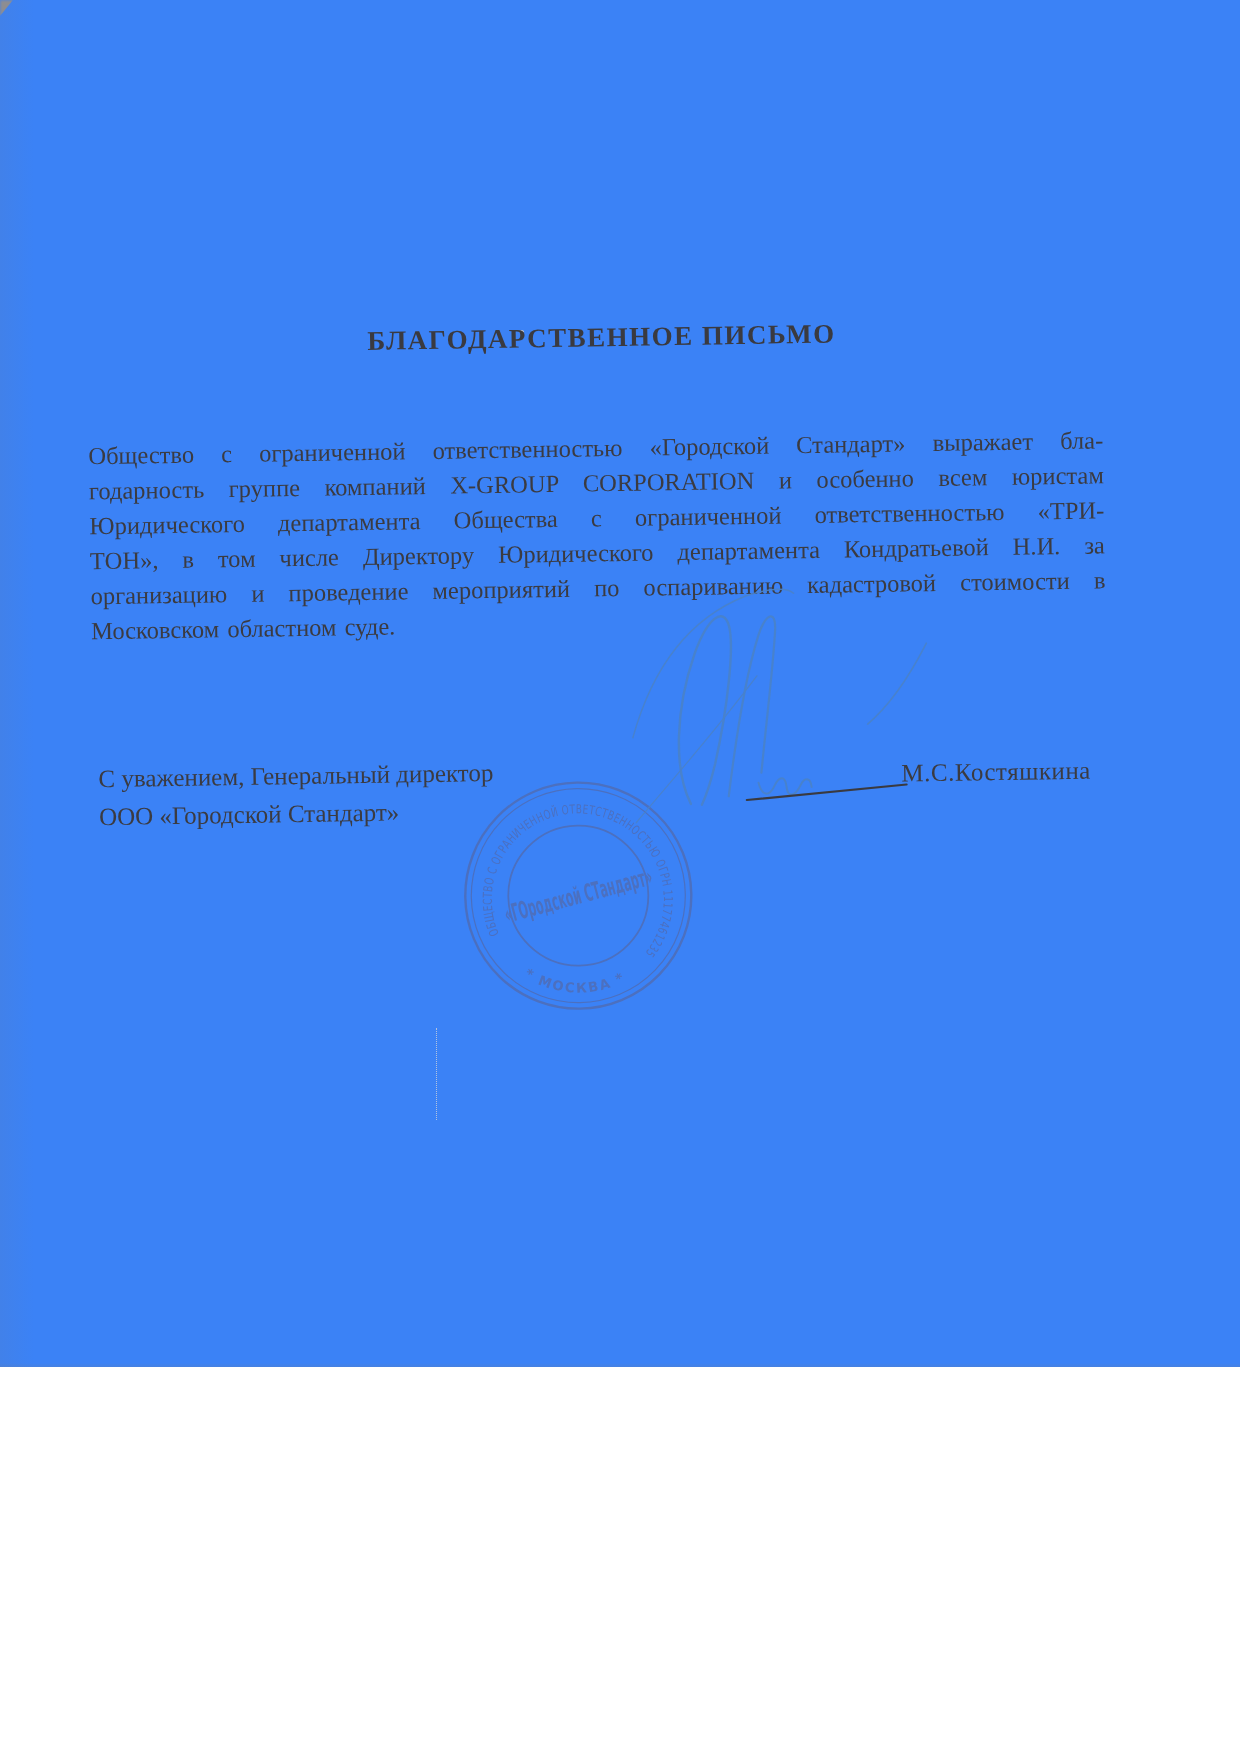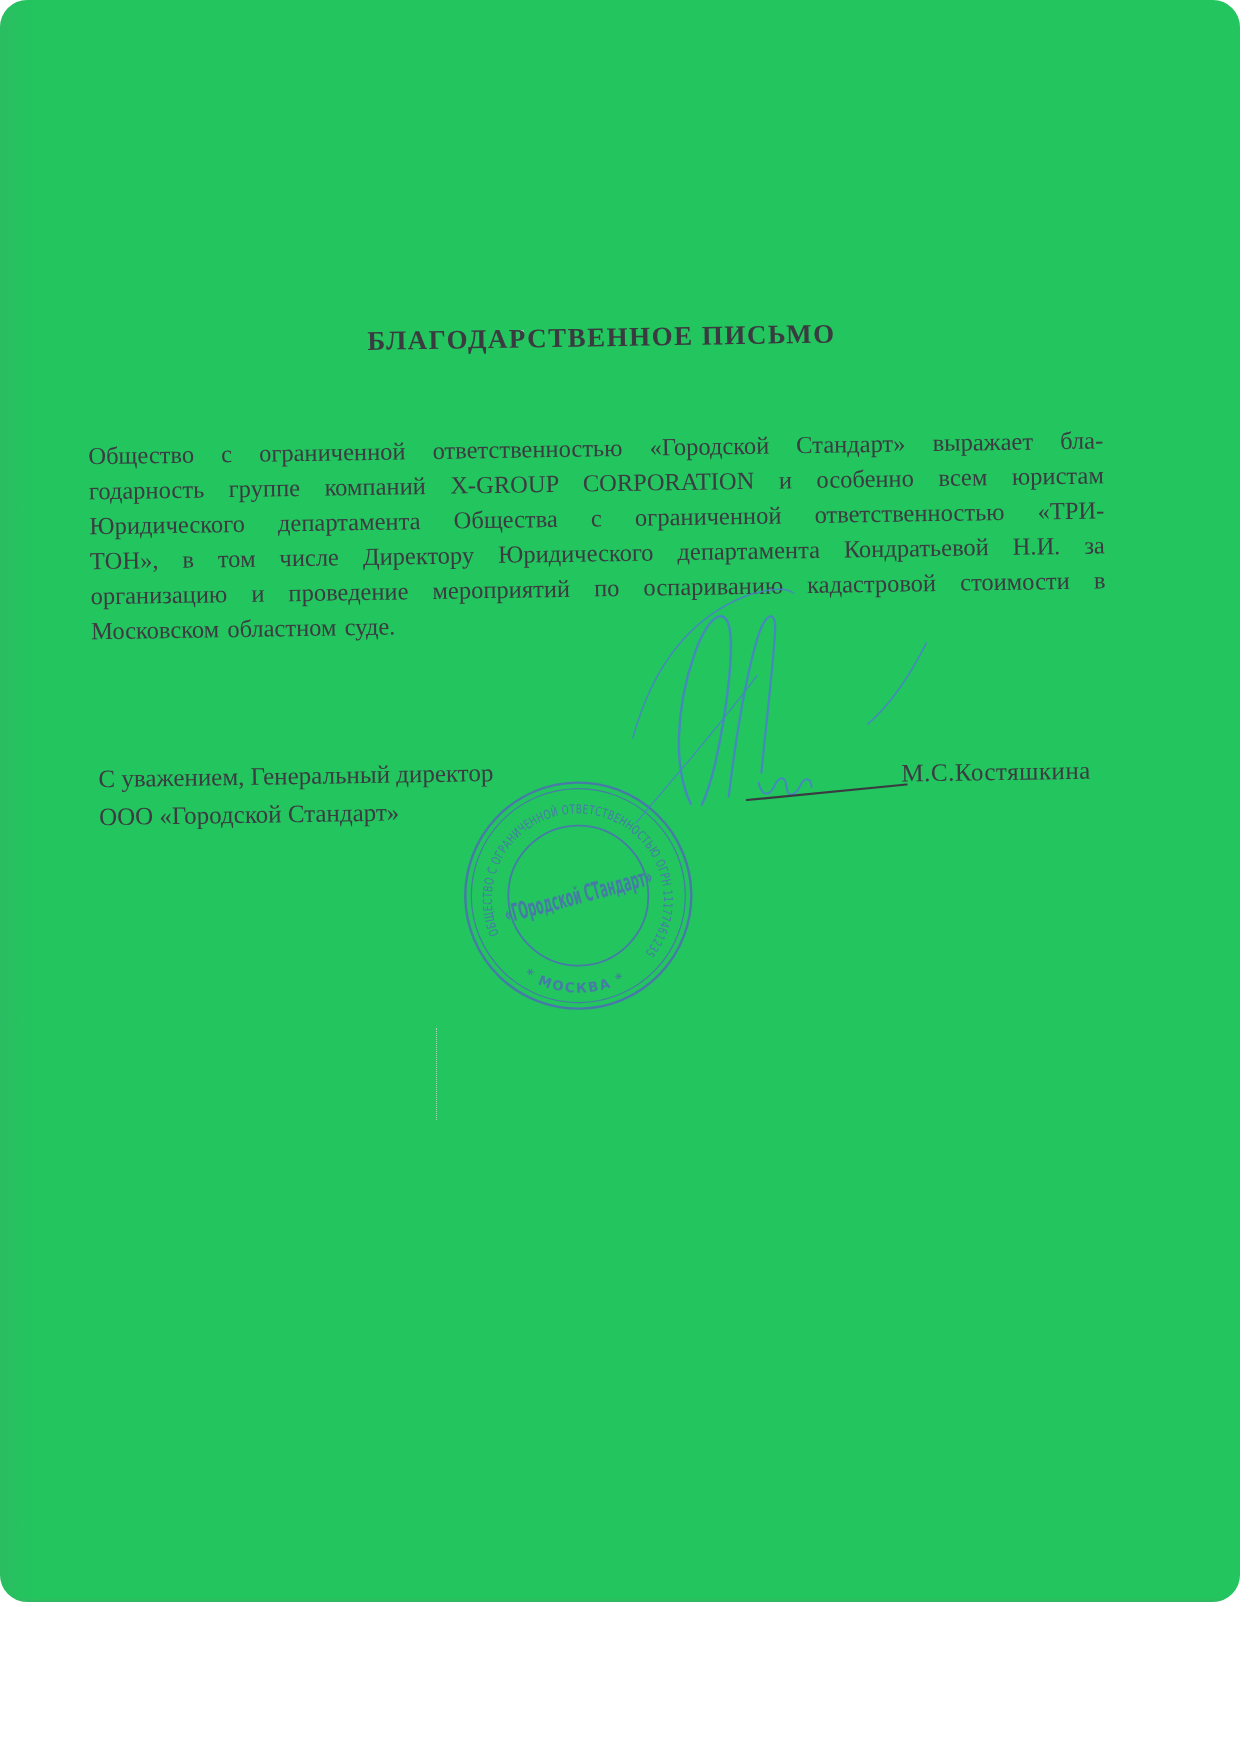--- a/index.html
+++ b/index.html
@@ -4,25 +4,24 @@
 <style>
   html, body {
     margin: 0;
     padding: 0;
     background: #ffffff;
     font-family: "Liberation Serif", serif;
   }
   .page {
     position: relative;
     width: 1240px;
-    height: 1602px;
-    background: #22c55e;
+    height: 1367px;
+    background: #3b82f6;
     overflow: hidden;
     color: #37373b;
-    border-radius: 27px;
   }
   
   .edge-band-left {
     position: absolute;
     left: 0; top: 0;
     width: 34px; height: 100%;
     background: linear-gradient(to right, rgba(120,120,125,0.10), rgba(120,120,125,0.0));
     pointer-events: none;
   }
   .corner-mark {

